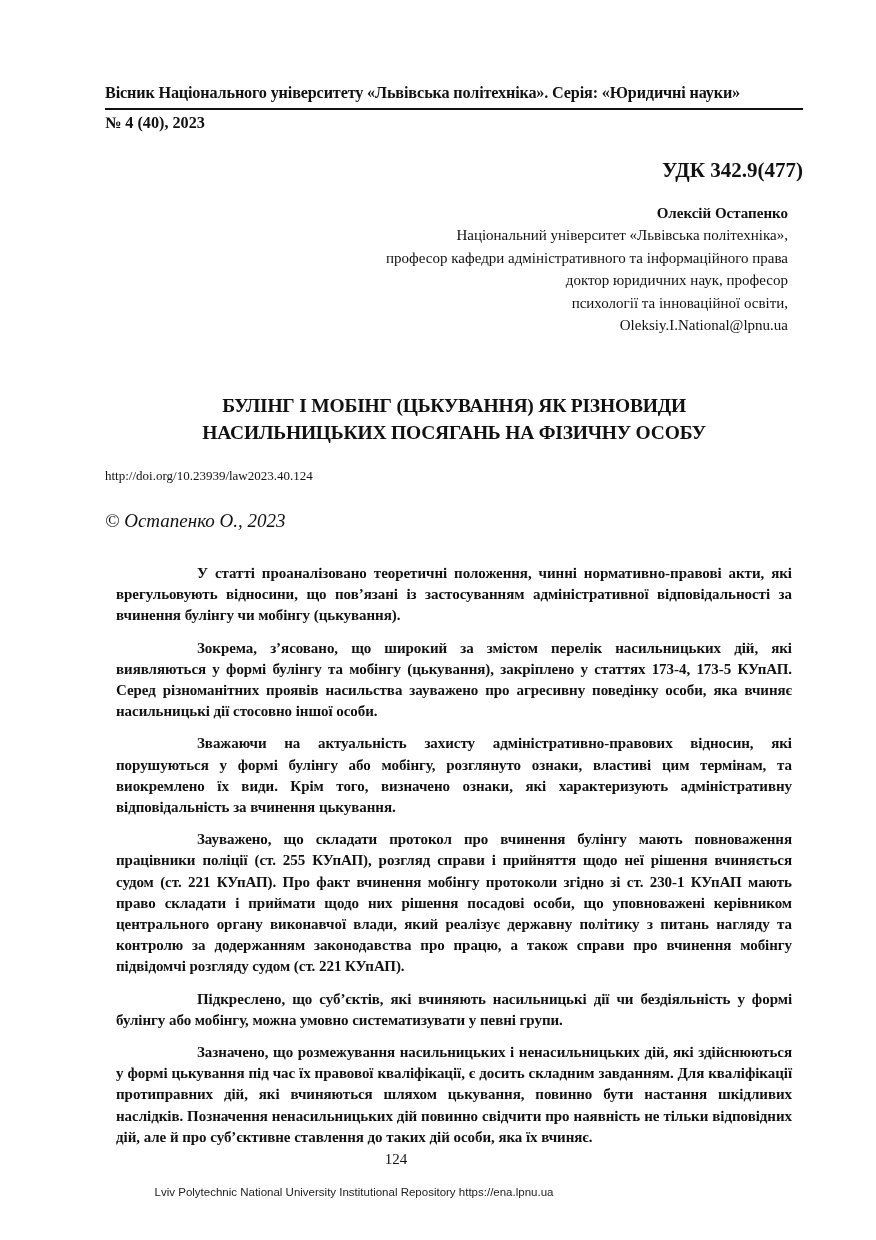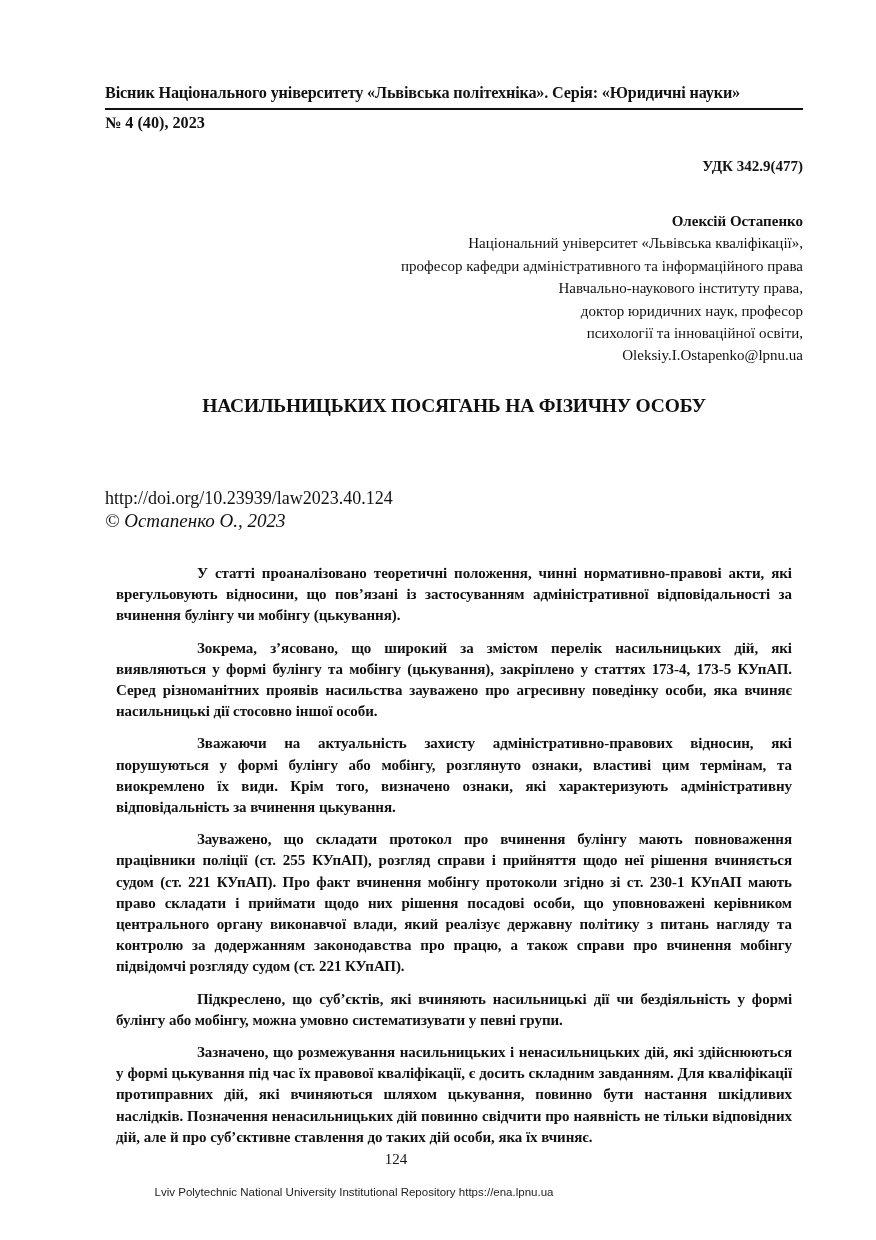--- a/index.html
+++ b/index.html
@@ -14,34 +14,34 @@
   }
   .header-rule {
     position: absolute; left: 105px; top: 108px; width: 698px; height: 2px; background: #111;
   }
   .issue {
     position: absolute; left: 105px; top: 114px;
     font-weight: bold; font-size: 16.2px;
   }
   .udc {
     position: absolute; right: 73px; top: 158px;
-    font-weight: bold; font-size: 15px; text-align: right;
+    font-weight: bold; font-size: 21px; text-align: right;
   }
   .author-block {
-    position: absolute; right: 73px; top: 202px; width: 560px;
-    text-align: right; font-size: 15px; line-height: 22.4px; margin-top: 8px;
+    position: absolute; right: 88px; top: 202px; width: 560px;
+    text-align: right; font-size: 15px; line-height: 22.4px;
   }
   .author-name { font-weight: bold; }
   .title {
     position: absolute; left: 105px; top: 393px; width: 698px;
     text-align: center; font-weight: bold; font-size: 19.5px; line-height: 26.5px;
     letter-spacing: -0.2px;
   }
   .doi {
-    position: absolute; left: 105px; top: 488px; font-size: 18px;
+    position: absolute; left: 105px; top: 468px; font-size: 13px;
   }
   .copyright {
     position: absolute; left: 105px; top: 510px; font-size: 19px; font-style: italic;
   }
   .abstract {
     position: absolute; left: 105px; top: 552px; width: 698px;
     font-weight: bold; font-size: 15px; line-height: 21.2px;
     text-align: justify; letter-spacing: -0.05px;
   }
   .abstract p { margin: 11px; text-indent: 81px; }
@@ -58,29 +58,29 @@
 <body>
 
 <div class="journal-title">Вісник Національного університету «Львівська політехніка». Серія: «Юридичні науки»</div>
 <div class="header-rule"></div>
 <div class="issue">№ 4 (40), 2023</div>
 
 <div class="udc">УДК 342.9(477)</div>
 
 <div class="author-block">
   <div class="author-name">Олексій Остапенко</div>
-  <div>Національний університет «Львівська кваліфікації»,</div>
+  <div>Національний університет «Львівська політехніка»,</div>
   <div>професор кафедри адміністративного та інформаційного права</div>
-  <div>Навчально-наукового інституту права,</div>
   <div>доктор юридичних наук, професор</div>
   <div>психології та інноваційної освіти,</div>
-  <div>Oleksiy.I.Ostapenko@lpnu.ua</div>
+  <div>Oleksiy.I.National@lpnu.ua</div>
 </div>
 
 <div class="title">
+  <div>БУЛІНГ І МОБІНГ (ЦЬКУВАННЯ) ЯК РІЗНОВИДИ</div>
   <div>НАСИЛЬНИЦЬКИХ ПОСЯГАНЬ НА ФІЗИЧНУ ОСОБУ</div>
 </div>
 
 <div class="doi">http://doi.org/10.23939/law2023.40.124</div>
 <div class="copyright">© Остапенко О., 2023</div>
 
 <div class="abstract">
   <p>У статті проаналізовано теоретичні положення, чинні нормативно-правові акти, які врегульовують відносини, що пов’язані із застосуванням адміністративної відповідальності за вчинення булінгу чи мобінгу (цькування).</p>
   <p>Зокрема, з’ясовано, що широкий за змістом перелік насильницьких дій, які виявляються у формі булінгу та мобінгу (цькування), закріплено у статтях 173-4, 173-5 КУпАП. Серед різноманітних проявів насильства зауважено про агресивну поведінку особи, яка вчиняє насильницькі дії стосовно іншої особи.</p>
   <p>Зважаючи на актуальність захисту адміністративно-правових відносин, які порушуються у формі булінгу або мобінгу, розглянуто ознаки, властиві цим термінам, та виокремлено їх види. Крім того, визначено ознаки, які характеризують адміністративну відповідальність за вчинення цькування.</p>

